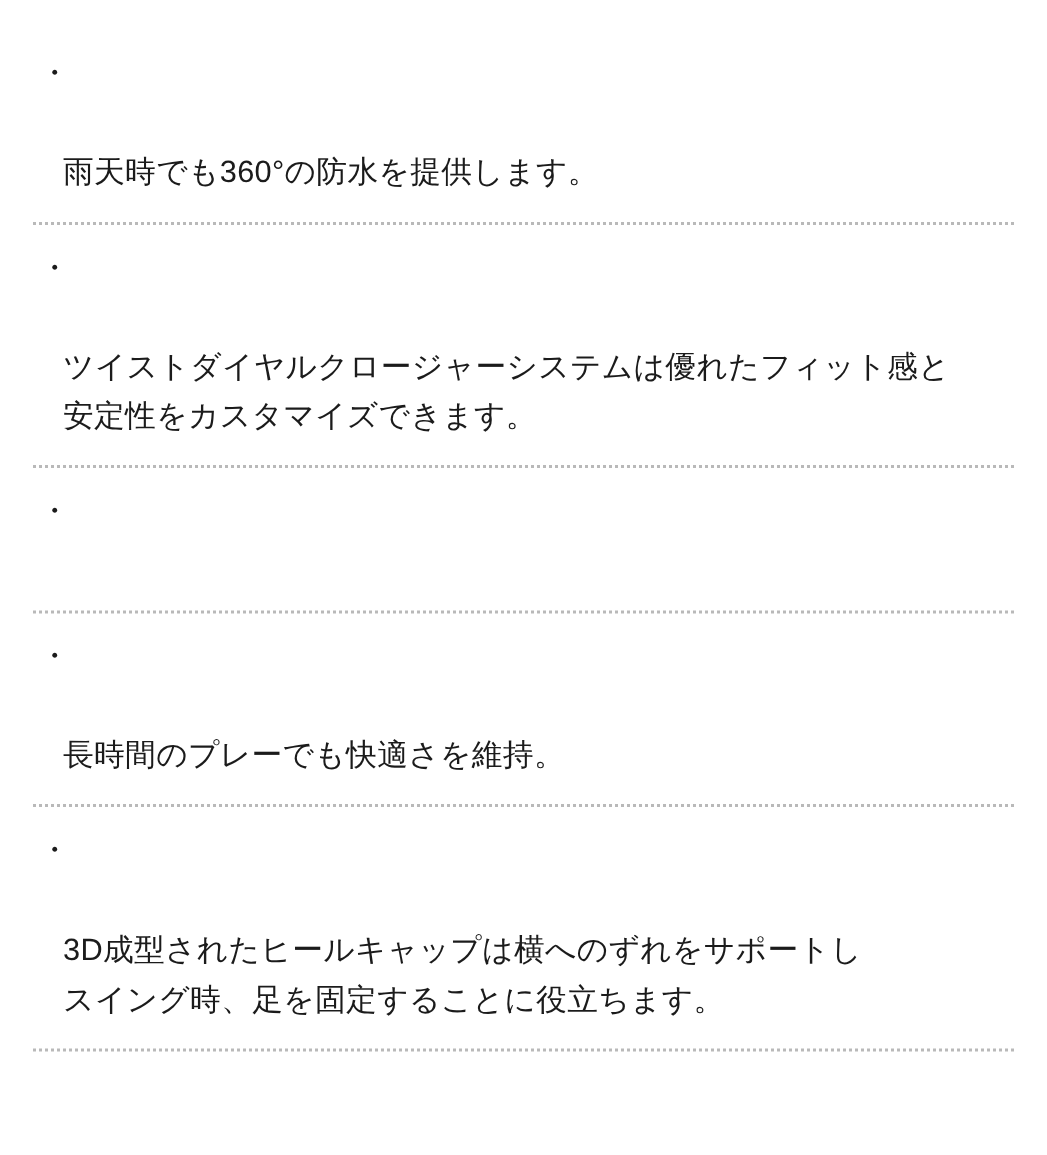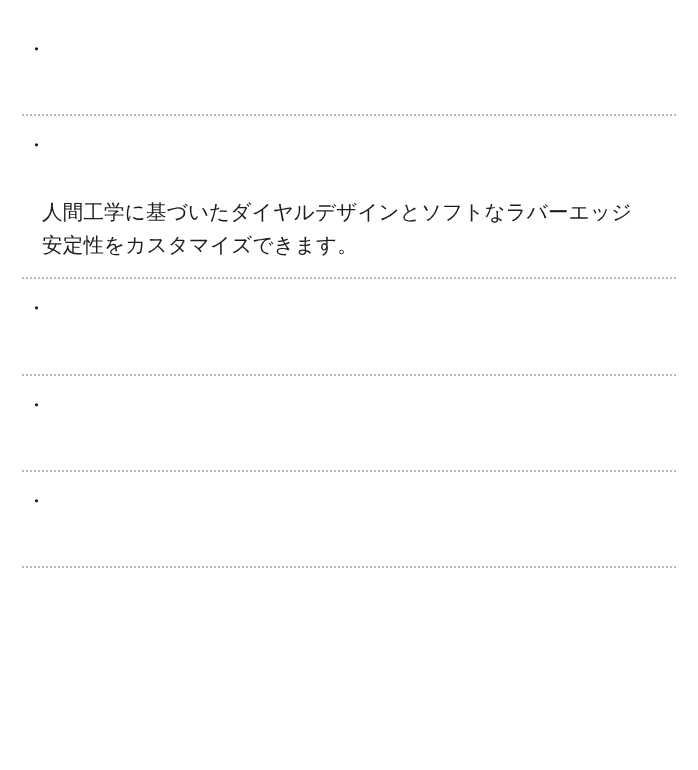--- a/index.html
+++ b/index.html
@@ -61,46 +61,50 @@
   }
 </style>
 </head>
 <body>
 
 <div class="feature-list">
 
   <div class="feature-item">
     <div class="feature-text">
       <span class="bullet">・</span>
+      <span>雨天時でも360°の防水を提供します。</span>
     </div>
   </div>
 
   <div class="feature-item">
     <div class="feature-text">
       <span class="bullet">・</span>
-      <span>人間工学に基づいたダイヤルデザインとソフトなラバーエッジ
+      <span>ツイストダイヤルクロージャーシステムは優れたフィット感と
 安定性をカスタマイズできます。</span>
     </div>
   </div>
 
   <div class="feature-item">
     <div class="feature-text">
       <span class="bullet">・</span>
     </div>
   </div>
 
   <div class="feature-item">
     <div class="feature-text">
       <span class="bullet">・</span>
+      <span>長時間のプレーでも快適さを維持。</span>
     </div>
   </div>
 
   <div class="feature-item">
     <div class="feature-text">
       <span class="bullet">・</span>
+      <span>3D成型されたヒールキャップは横へのずれをサポートし
+スイング時、足を固定することに役立ちます。</span>
     </div>
   </div>
 
   <div class="feature-item">
     
   </div>
 
 </div>
 
 </body></html>

